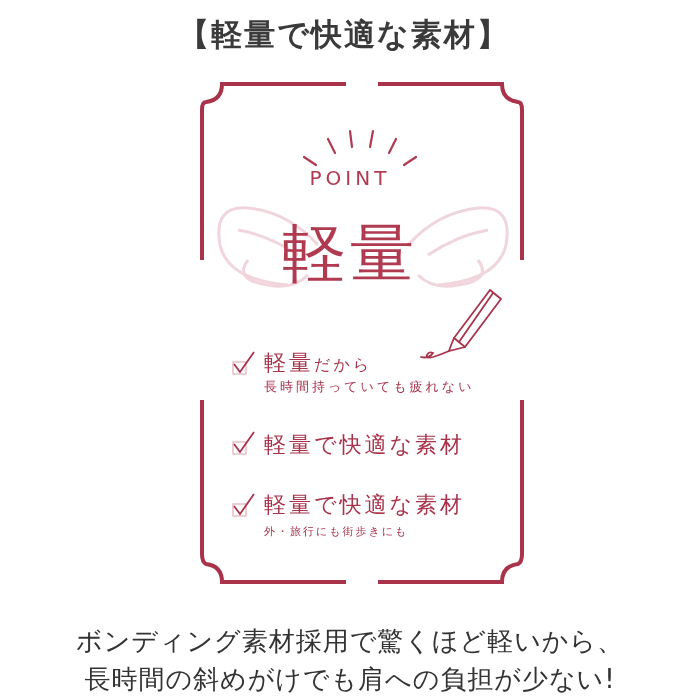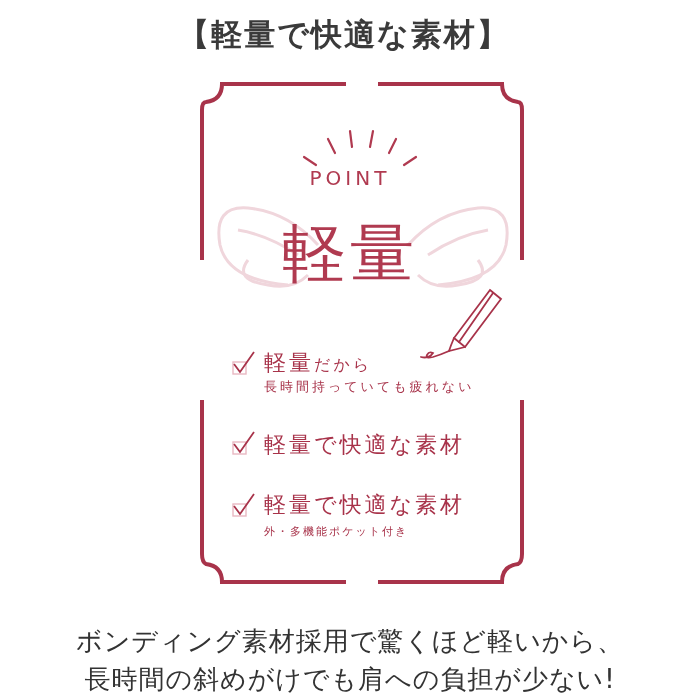--- a/index.html
+++ b/index.html
@@ -93,17 +93,17 @@
   </svg>
   <div class="text l1" style="top:2px;">軽量で快適な素材</div>
 </div>
 
 <div class="item" style="top:490px;">
   <svg class="check" viewBox="0 0 26 26">
     <rect x="1" y="12" width="13" height="12" fill="none" stroke="#e8b8c2" stroke-width="1.4"></rect>
     <path d="M2 14 L8 22 L22 2" fill="none" stroke="#a8334a" stroke-width="1.8"></path>
   </svg>
   <div class="text l1" style="top:0;">軽量で快適な素材</div>
-  <div class="text sub" style="top:34px;">外・多機能ポケット付き</div>
+  <div class="text sub" style="top:34px;">外・旅行にも街歩きにも</div>
 </div>
 
 <div class="bottom" style="top:624px;">ボンディング素材採用で驚くほど軽いから、</div>
 <div class="bottom" style="top:650px;margin-top:12px;">長時間の斜めがけでも肩への負担が少ない!</div>
 
 </body></html>

